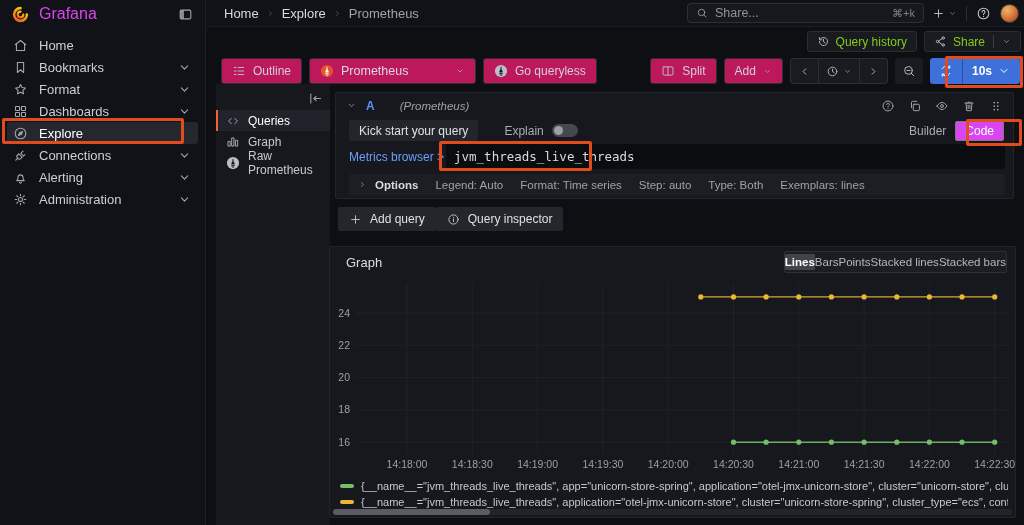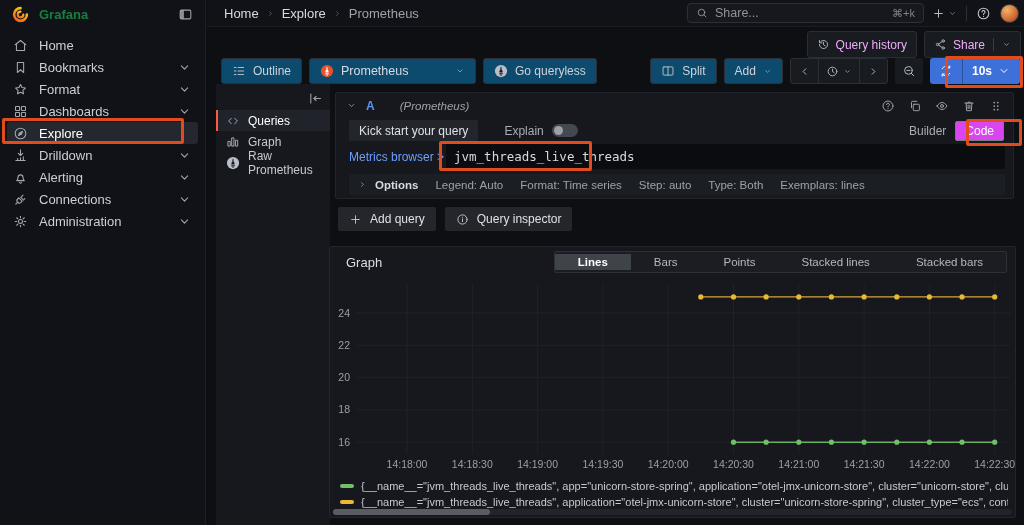--- a/index.html
+++ b/index.html
@@ -8,21 +8,21 @@
     background:#0e0f13;color:#ccccdc;
     font-family:"Liberation Sans",sans-serif;font-size:12px;
     -webkit-font-smoothing:antialiased;
   }
   .icon{display:inline-flex;align-items:center;justify-content:center;flex:none;}
   .icon svg{width:100%;height:100%;display:block;}
   
   #sidebar{position:absolute;left:0;top:0;width:206px;height:525px;background:#111217;border-right:1px solid #1d1f25;box-sizing:border-box;}
   .sb-header{display:flex;align-items:center;height:28px;padding:0 12px;gap:10px;}
   .sb-logo{width:17px;height:17px;}
-  .sb-brand{font-size:13px;font-weight:700;color:#15803d;flex:1;}
+  .sb-brand{font-size:16px;font-weight:400;color:#d946ef;flex:1;}
   .sb-collapse{width:15px;height:15px;color:#9da2ab;}
   .sb-nav{padding-top:6px;}
   .sb-item{display:flex;align-items:center;height:22px;margin:0 7px;padding:0 6px;gap:11px;border-radius:3px;color:#ccd0d6;font-size:13px;}
   .sb-item .icon{width:15px;height:15px;color:#a2a7b0;}
   .sb-item.active{background:#24272e;color:#fff;}
   .sb-chev{margin-left:auto;width:10px;height:10px;color:#878c95;}
   
   #main{position:absolute;left:207px;top:0;right:0;bottom:0;background:#0e0f13;}
   #topbar{position:absolute;left:0;top:0;right:0;height:27px;background:#111217;border-bottom:1px solid #1b1d23;display:flex;align-items:center;box-sizing:border-box;}
   .crumbs{display:flex;align-items:center;padding-left:17px;font-size:13px;gap:7px;}
@@ -35,27 +35,27 @@
   .search-kbd{color:#7d828a;font-size:11px;}
   .tb-right{position:absolute;right:5px;top:0;height:27px;display:flex;align-items:center;gap:9px;}
   .plus-group{display:flex;align-items:center;gap:3px;color:#c3c7cf;}
   .plus-group .plus{width:13px;height:13px;}
   .plus-group .chev{width:9px;height:9px;color:#9da2ab;}
   .tb-div{width:1px;height:15px;background:#2c3036;}
   .help-btn{width:15px;height:15px;color:#c3c7cf;}
   .avatar{width:17px;height:17px;border-radius:50%;background:radial-gradient(circle at 35% 30%,#f2b26b,#d06a31 60%,#8e3f1a);border:1px solid #3a3d44;}
   
   #actions{position:absolute;top:31px;right:3px;display:flex;gap:7px;}
-  .btn{display:flex;align-items:center;gap:6px;height:27px;padding:0 9px;background:#181b20;border:1px solid #2a2d34;border-radius:3px;color:#f0abfc;font-size:12px;box-sizing:border-box;}
+  .btn{display:flex;align-items:center;gap:6px;height:21px;padding:0 9px;background:#181b20;border:1px solid #2a2d34;border-radius:3px;color:#84cc16;font-size:12px;box-sizing:border-box;}
   .btn .icon{width:13px;height:13px;color:#b7bbc2;}
   .btn .inner-div{width:1px;height:13px;background:#3a3d44;margin:0 2px;}
   .btn .chev{width:9px;height:9px;}
   
   #toolbar{position:absolute;top:58px;left:14px;right:4px;height:26px;display:flex;align-items:center;gap:7px;}
-  .tbtn{display:flex;align-items:center;gap:7px;height:26px;padding:0 10px;background:#0c4a6e;border:1px solid #2c3036;border-radius:3px;color:#d0d2d8;font-size:12px;box-sizing:border-box;}
+  .tbtn{display:flex;align-items:center;gap:7px;height:26px;padding:0 10px;background:#be185d;border:1px solid #2c3036;border-radius:3px;color:#d0d2d8;font-size:12px;box-sizing:border-box;}
   .tbtn .icon{width:14px;height:14px;color:#b7bbc2;}
   .ds-picker{width:167px;}
   .ds-picker .lbl{flex:1;font-size:12.5px;color:#d8dade;}
   .spacer{flex:1;}
   .seg-group{display:flex;height:26px;border:1px solid #2c3036;border-radius:3px;background:#181b20;box-sizing:border-box;}
   .seg{display:flex;align-items:center;justify-content:center;gap:4px;padding:0 7px;color:#b7bbc2;}
   .seg + .seg{border-left:1px solid #2c3036;}
   .seg .icon{width:13px;height:13px;}
   .seg .chev{width:9px;height:9px;}
   .icon-btn{width:28px;height:26px;display:flex;align-items:center;justify-content:center;color:#b7bbc2;background:#181b20;border-radius:3px;}
@@ -88,29 +88,29 @@
   .toggle .knob{position:absolute;left:2px;top:2px;width:9px;height:9px;border-radius:50%;background:#9ca1a8;}
   .bc-group{margin-left:auto;display:flex;align-items:center;height:22px;font-size:12px;text-align:right;}
   .bc-opt{padding:2px 9px;color:#a8adb5;}
   .bc-opt.active{background:#d946ef;border:1px solid #787d85;border-radius:2px;color:#fff;}
   .q-row3{height:27px;display:flex;align-items:center;padding:0 8px 0 13px;}
   .metrics-link{width:97px;flex:none;color:#6e9fff;font-size:12px;}
   .query-input{flex:1;height:25px;background:#0b0c10;border-radius:2px;display:flex;align-items:center;padding:0 8px;font-family:"DejaVu Sans Mono","Liberation Mono",monospace;font-size:12.5px;color:#d8dade;box-sizing:border-box;}
   .q-row4{margin:4px 8px 0 13px;height:21px;background:#1b1e23;border-radius:2px;display:flex;align-items:center;gap:17px;padding:0 9px;font-size:11.5px;color:#9da2ab;}
   .q-row4 .opt-head{display:flex;align-items:center;gap:8px;color:#d8dade;font-weight:700;}
   .q-row4 .opt-head .icon{width:9px;height:9px;color:#b7bbc2;}
-  #add-row{position:absolute;left:131px;top:207px;display:flex;gap:9px;}
+  #add-row{position:absolute;left:131px;top:207px;display:flex;}
   .gbtn{display:flex;align-items:center;gap:8px;height:24px;padding:0 11px;background:#24262c;border-radius:2px;color:#dfe1e6;font-size:12px;}
   .gbtn .icon{width:13px;height:13px;color:#c3c7cf;}
   
   #graph-panel{position:absolute;left:122px;top:246px;width:687px;height:272px;background:#16181d;border:1px solid #23252c;border-radius:2px;box-sizing:border-box;}
   .g-header{height:30px;display:flex;align-items:center;padding:0 8px 0 16px;}
   .g-title{font-size:13px;font-weight:500;color:#dcdee3;}
   .mode-group{margin-left:auto;display:flex;align-items:center;height:20px;border:1px solid #2d3036;border-radius:2px;background:#1b1d23;}
-  .mode{padding:2px 23px;font-size:11.5px;color:#b4b7bd;white-space:nowrap;}
+  .mode{padding:2px 0;font-size:11.5px;color:#b4b7bd;white-space:nowrap;}
   .mode.active{background:#3f434a;color:#fff;border-radius:1px;font-weight:600;}
   #chart-wrap{position:absolute;left:1px;top:31px;width:684px;height:198px;}
   .legend{position:absolute;left:10px;top:231px;width:668px;}
   .legend-row{display:flex;align-items:center;gap:7px;height:16px;white-space:nowrap;overflow:hidden;}
   .swatch{width:14px;height:4px;border-radius:2px;flex:none;}
   .legend-label{font-size:11px;color:#c8c9ce;}
   .g-scroll{position:absolute;left:3px;right:3px;top:262px;height:6px;background:#232429;border-radius:3px;}
   .g-thumb{position:absolute;left:0;top:0;width:157px;height:6px;background:#595c62;border-radius:3px;}
   
   .annotation{position:absolute;border:3px solid #e24b1e;border-radius:2px;pointer-events:none;box-sizing:border-box;z-index:50;}
@@ -197,56 +197,40 @@
           <svg viewBox="0 0 24 24" fill="none" stroke="currentColor" stroke-width="1.7" stroke-linecap="round" stroke-linejoin="round">
             <circle cx="12" cy="12" r="8.5"></circle>
             <path d="M15.2 8.8 13.4 13.4 8.8 15.2 10.6 10.6z" fill="currentColor"></path>
           </svg>
         </span>
       <span>Explore</span>
     </div>
     <div class="sb-item">
       <span class="icon">
           <svg viewBox="0 0 24 24" fill="none" stroke="currentColor" stroke-width="1.7" stroke-linecap="round" stroke-linejoin="round">
-            <path d="M12 3v8.5"></path>
-            <path d="M8.5 8.5 12 12l3.5-3.5"></path>
-            <path d="M4.5 20h15"></path>
-            <path d="M7.5 20v-3M12 20v-4.5M16.5 20v-6"></path>
-          </svg>
-        </span>
-      <span>Drilldown</span>
-      <span class="icon sb-chev">
-          <svg viewBox="0 0 24 24" fill="none" stroke="currentColor" stroke-width="1.7" stroke-linecap="round" stroke-linejoin="round">
-            <path d="M7 9.5l5 5 5-5"></path>
-          </svg>
-        </span>
-    </div>
-    <div class="sb-item">
-      <span class="icon">
-          <svg viewBox="0 0 24 24" fill="none" stroke="currentColor" stroke-width="1.7" stroke-linecap="round" stroke-linejoin="round">
-            <path d="M6 17h12c-1.5-1.6-2-2.7-2-5.2a4 4 0 0 0-8 0c0 2.5-.5 3.6-2 5.2z"></path>
-            <path d="M10.5 19.5a1.5 1.5 0 0 0 3 0"></path>
-          </svg>
-        </span>
-      <span>Alerting</span>
-      <span class="icon sb-chev">
-          <svg viewBox="0 0 24 24" fill="none" stroke="currentColor" stroke-width="1.7" stroke-linecap="round" stroke-linejoin="round">
-            <path d="M7 9.5l5 5 5-5"></path>
-          </svg>
-        </span>
-    </div>
-    <div class="sb-item">
-      <span class="icon">
-          <svg viewBox="0 0 24 24" fill="none" stroke="currentColor" stroke-width="1.7" stroke-linecap="round" stroke-linejoin="round">
             <path d="M4.5 19.5 8 16"></path>
             <path d="M9.3 9.3l5.4 5.4-1.9 1.9a3.8 3.8 0 0 1-5.4-5.4z"></path>
             <path d="M13.5 7.5 16 5M19 10.5 16.5 13M12.5 8.5l3 3"></path>
           </svg>
         </span>
       <span>Connections</span>
+      <span class="icon sb-chev">
+          <svg viewBox="0 0 24 24" fill="none" stroke="currentColor" stroke-width="1.7" stroke-linecap="round" stroke-linejoin="round">
+            <path d="M7 9.5l5 5 5-5"></path>
+          </svg>
+        </span>
+    </div>
+    <div class="sb-item">
+      <span class="icon">
+          <svg viewBox="0 0 24 24" fill="none" stroke="currentColor" stroke-width="1.7" stroke-linecap="round" stroke-linejoin="round">
+            <path d="M6 17h12c-1.5-1.6-2-2.7-2-5.2a4 4 0 0 0-8 0c0 2.5-.5 3.6-2 5.2z"></path>
+            <path d="M10.5 19.5a1.5 1.5 0 0 0 3 0"></path>
+          </svg>
+        </span>
+      <span>Alerting</span>
       <span class="icon sb-chev">
           <svg viewBox="0 0 24 24" fill="none" stroke="currentColor" stroke-width="1.7" stroke-linecap="round" stroke-linejoin="round">
             <path d="M7 9.5l5 5 5-5"></path>
           </svg>
         </span>
     </div>
     <div class="sb-item">
       <span class="icon">
           <svg viewBox="0 0 24 24" fill="none" stroke="currentColor" stroke-width="1.7" stroke-linecap="round" stroke-linejoin="round">
             <circle cx="12" cy="12" r="3.2"></circle>

